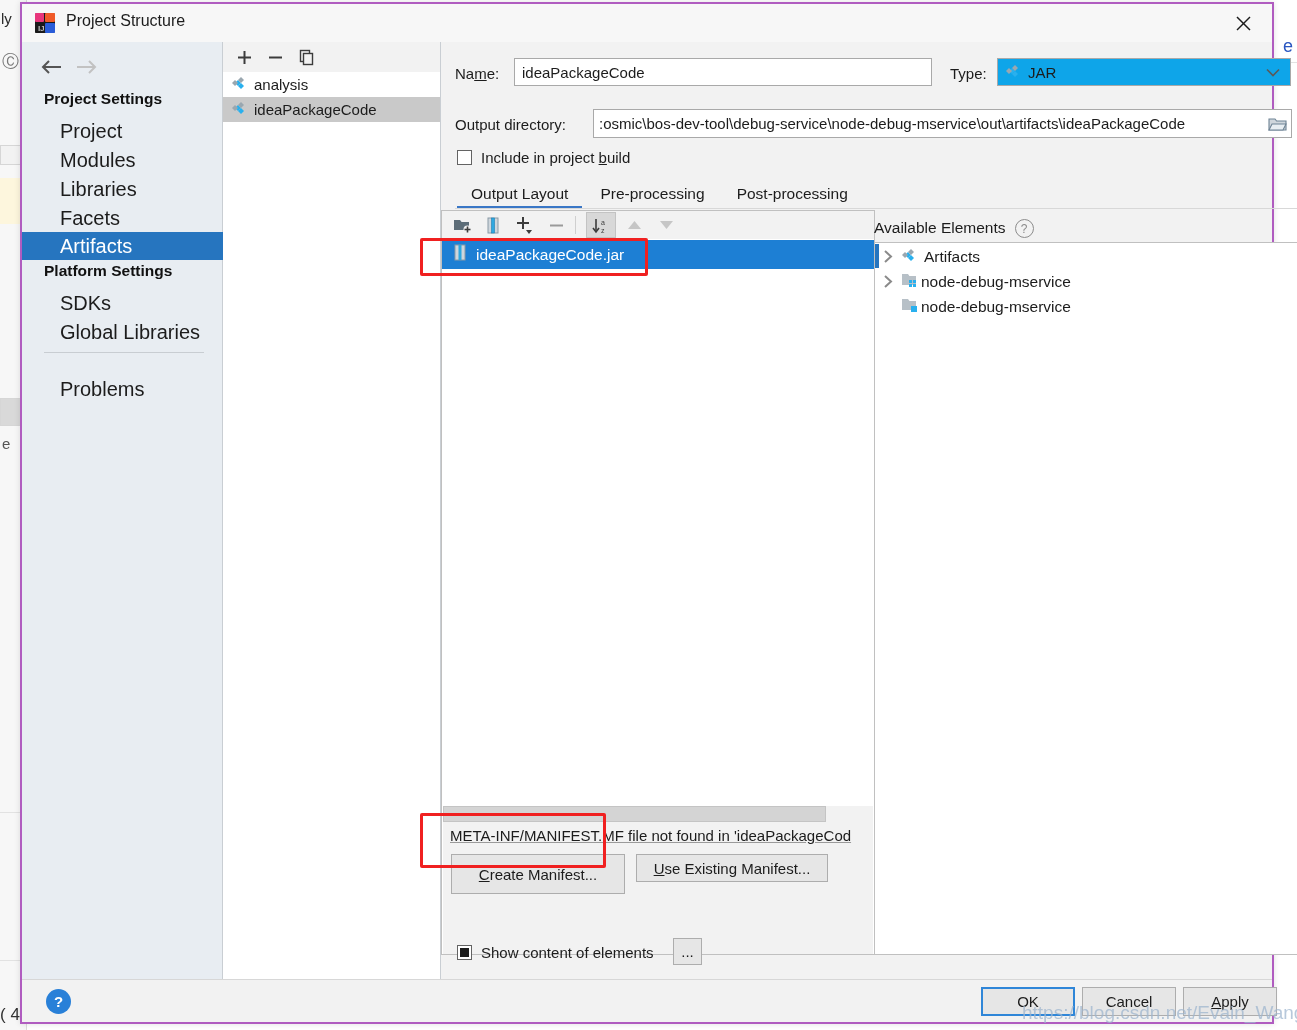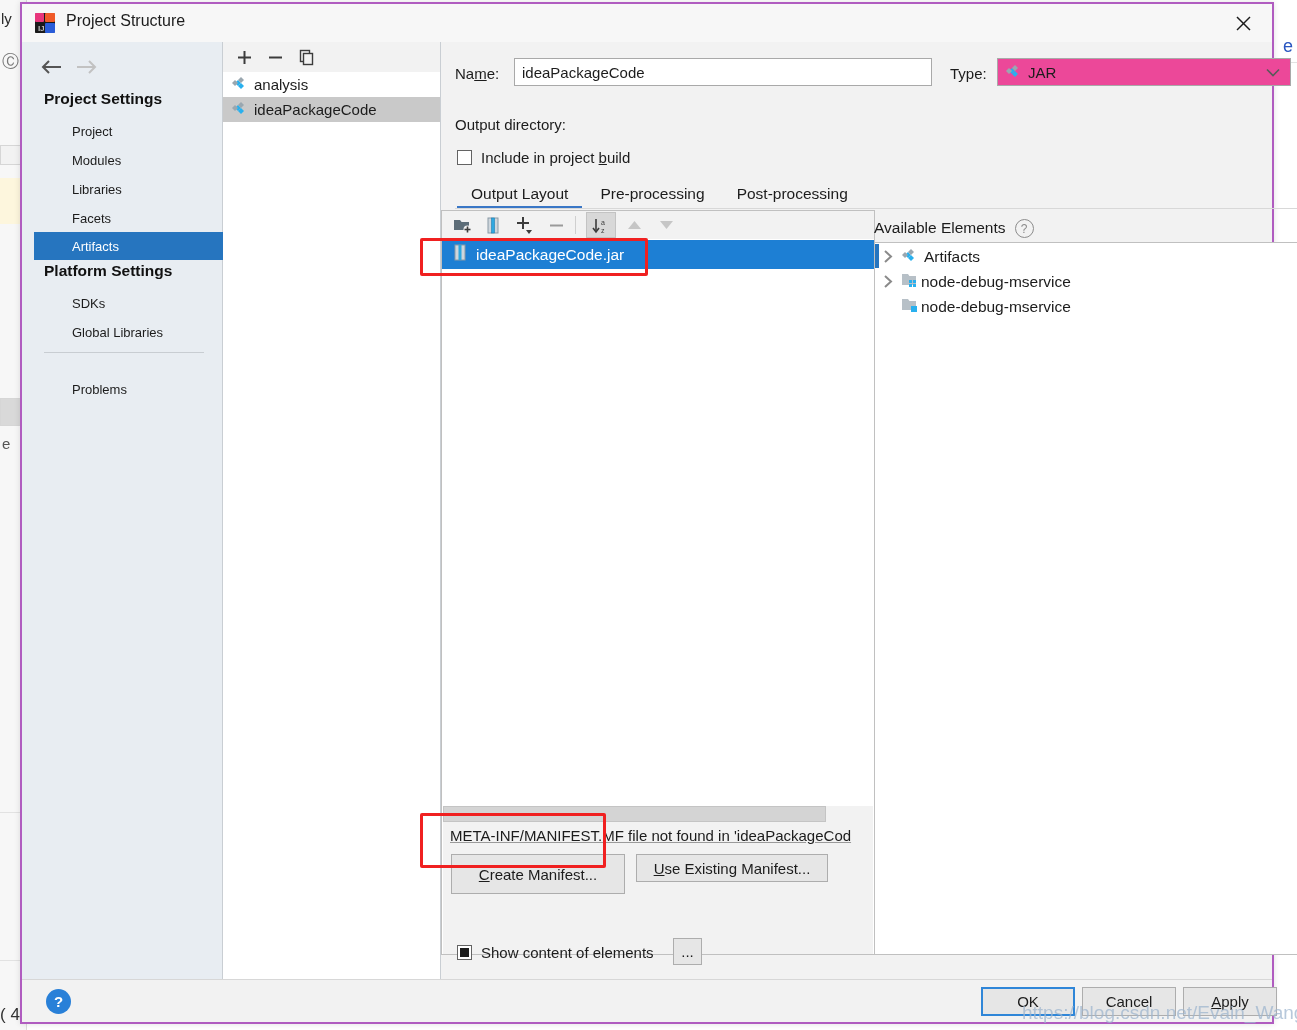--- a/index.html
+++ b/index.html
@@ -71,23 +71,23 @@
   .nav-arrow { position:absolute; top:0; width:32px; height:30px; display:flex; align-items:center; justify-content:center; cursor:pointer;}
   .nav-back { left:0; }
   .nav-fwd  { left:34px; }
 
   .sb-group {
     position:absolute; left:22px;
     font-size:15.5px; font-weight:bold; color:#111;
     white-space:nowrap;
   }
   .sb-item {
-    position:absolute; left:12px; width:231px; height:26px;
+    position:absolute; left:0; width:231px; height:26px;
     display:flex; align-items:center;
-    font-size:13px; color:#1c1c1c;
+    font-size:20px; color:#1c1c1c;
     padding-left:38px; box-sizing:border-box;
     cursor:pointer; white-space:nowrap;
   }
   .sb-item.selected { background:#2675bf; color:#ffffff; }
   .sb-sep { position:absolute; left:22px; width:160px; height:1px; background:#c8cdd2; }
 
   
   .artcol {
     position:absolute; left:201px; top:38px;
     width:218px; height:940px;
@@ -124,21 +124,21 @@
 
   .txtfield {
     position:absolute; background:#ffffff;
     border:1px solid #a9a9a9; box-sizing:border-box;
     display:flex; align-items:center;
     padding:0 7px; font-size:15px; color:#1c1c1c;
     overflow:hidden; white-space:nowrap;
     cursor:text;
   }
   .combo {
-    position:absolute; background:#ec4899;
+    position:absolute; background:#0ea5e9;
     border:1px solid #a9a9a9; box-sizing:border-box;
     display:flex; align-items:center;
     padding:4px 7px; font-size:15px; color:#1c1c1c;
     cursor:pointer;
   }
   .combo .cv { margin-left:7px; }
   .combo .chev { position:absolute; right:10px; top:50%; transform:translateY(-50%); }
 
   .pathfield {
     position:absolute; background:#ffffff;
@@ -421,20 +421,29 @@
         </span>
         <span class="cv">JAR</span>
         <span class="chev">
           <svg width="14" height="9" viewBox="0 0 14 9">
             <polyline points="1,1 7,7 13,1" fill="none" stroke="#5a5a5a" stroke-width="1.6"></polyline>
           </svg>
         </span>
       </div>
 
       <div class="lbl-static" style="left:14px; top:74px;">Output directory:</div>
+      <div class="pathfield" style="left:152px; top:67px; width:699px; height:29px;">
+        <span class="ptxt">:osmic\bos-dev-tool\debug-service\node-debug-mservice\out\artifacts\ideaPackageCode</span>
+        <span class="fbtn">
+          <svg width="19" height="16" viewBox="0 0 19 16">
+            <path d="M1 3 h6 l1.6 2 H18 v9 H1 Z" fill="#cfd6dc" stroke="#6f8495" stroke-width="1.1"></path>
+            <path d="M1 14 l3 -6 h14 l-3 6 Z" fill="#e8eef2" stroke="#6f8495" stroke-width="1.1"></path>
+          </svg>
+        </span>
+      </div>
 
       <div class="chk-row" style="left:16px; top:107px;">
         <span class="chk-box"></span>
         <span class="chk-label">Include in project <span class="und">b</span>uild</span>
       </div>
 
       <div class="tabs" style="left:14px; top:136px;">
         <div class="tab active">
           <span>Output Layout</span>
         </div>

